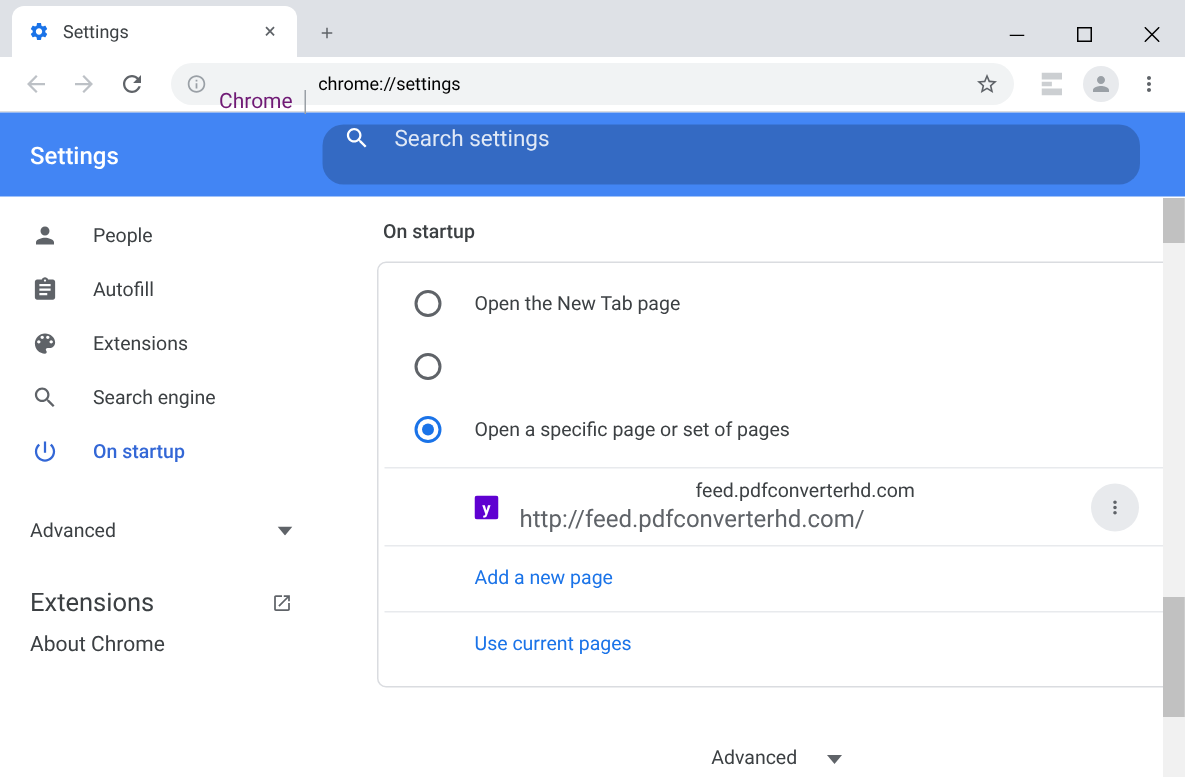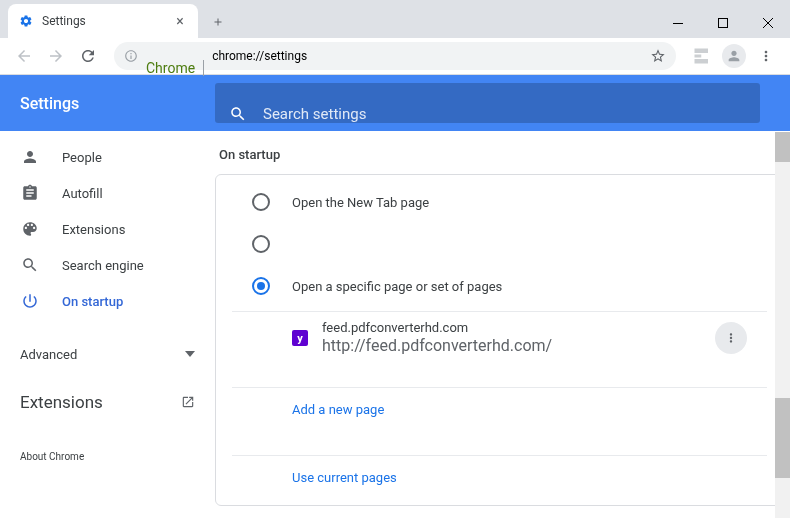--- a/index.html
+++ b/index.html
@@ -14,62 +14,62 @@
     .new-tab { width: 28px; height: 28px; display: flex; align-items: center; justify-content: center; color: #5f6368; margin-left: 6px; margin-bottom: 2px; }
     .window-controls { margin-left: auto; display: flex; }
     .window-btn { width: 45px; height: 30px; display: flex; align-items: center; justify-content: center; color: #000; font-size: 11px; }
     
     
     .toolbar { height: 37px; background: #fff; border-bottom: 1px solid #dadce0; display: flex; align-items: center; padding: 0 8px; }
     .nav-btn { width: 28px; height: 28px; display: flex; align-items: center; justify-content: center; color: #bdc1c6; margin: 0 2px; border-radius: 50%; }
     .nav-btn.enabled { color: #5f6368; }
     .omnibox { flex: 1; height: 28px; background: #f1f3f4; border-radius: 14px; margin: 0 10px; display: flex; align-items: center; padding: 0 10px; }
     .omnibox-icon { color: #9aa0a6; margin-right: 8px; display: flex; }
-    .omnibox-prefix { color: #4d7c0f; font-size: 14px; border-right: 1px solid #9aa0a6; padding-right: 8px; margin-right: 8px; margin-top: 23px; }
+    .omnibox-prefix { color: #701a75; font-size: 14px; border-right: 1px solid #9aa0a6; padding-right: 8px; margin-right: 8px; margin-top: 23px; }
     .omnibox-text { color: #000000; font-size: 12px; flex: 1; }
     .omnibox-star { color: #5f6368; display: flex; }
     .toolbar-right { display: flex; align-items: center; }
     .toolbar-icon { width: 32px; height: 32px; display: flex; align-items: center; justify-content: center; color: #5f6368; }
     .avatar-circle { width: 24px; height: 24px; border-radius: 50%; background: #e8eaed; display: flex; align-items: center; justify-content: center; color: #9aa0a6; }
     
     
     .header-bar { height: 56px; background: #4285f4; display: flex; align-items: center; padding: 0 20px; }
     .header-title { color: #fff; font-size: 16px; font-weight: 500; width: 195px; }
-    .search-container { flex: 1; background: rgba(0,0,0,0.2); border-radius: 3px; height: 40px; display: flex; align-items: flex-end; padding: 0 14px; margin-right:10px; }
+    .search-container { flex: 1; background: rgba(0,0,0,0.2); border-radius: 14px; height: 40px; display: flex; align-items: flex-start; padding: 0 14px; margin-right:10px; }
     .search-icon { color: #fff; margin-right: 16px; display: flex; }
     .search-input { background: transparent; border: none; color: #fff; font-size: 15px; outline: none; flex: 1; }
     .search-input::placeholder { color: rgba(255,255,255,0.85); }
     
     
-    .main { display: flex; height: 380px; position:relative; }
+    .main { display: flex; height: 380px; position:relative;gap:36px; }
     .sidebar { width: 215px; padding-top: 8px; }
     .sidebar-item { display: flex; align-items: center; height: 36px; padding: 0 20px; color: #5f6368; cursor: pointer; }
     .sidebar-item.active { color: #3367d6; }
     .sidebar-icon { width: 20px; margin-right: 22px; display: flex; align-items: center; justify-content: center; }
     .sidebar-label { font-size: 13px; color: #3c4043; }
     .sidebar-item.active .sidebar-label { color: #3367d6; font-weight: 500; }
     .advanced-row { display: flex; align-items: center; height: 40px; padding: 0 20px; color: #3c4043; font-size: 13px; margin-top: 15px; justify-content: space-between; }
     .ext-row { display: flex; align-items: center; height: 40px; padding: 0 20px; color: #3c4043; font-size: 17px; justify-content: space-between; margin-top: 8px; }
-    .about-row { padding: 0 20px; font-size: 10px; color: #3c4043; height: 40px; display: flex; align-items: flex-end; }
+    .about-row { padding: 0 20px; font-size: 14px; color: #3c4043; height: 40px; display: flex; align-items: flex-start; }
     
     .content { flex: 1; padding: 16px 6px 0 0; overflow-y: auto; position:relative; }
     .section-title { font-size: 13px; color: #3c4043; font-weight: 500; margin-bottom: 12px; margin-left:4px; }
-    .card { background: #fff; border: 1px solid #dadce0; border-radius: 6px; padding: 6px 16px; }
+    .card { background: #fff; border: 1px solid #dadce0; border-radius: 6px; padding: 6px 4px; }
     .radio-row { display: flex; align-items: center; padding: 12px 20px; }
     .radio { width: 18px; height: 18px; border: 2px solid #5f6368; border-radius: 50%; margin-right: 22px; position: relative; }
     .radio.selected { border-color: #1a73e8; }
     .radio.selected::after { content: ''; position: absolute; width: 8px; height: 8px; background: #1a73e8; border-radius: 50%; top: 3px; left: 3px; }
     .radio-label { font-size: 13px; color: #3c4043; }
     .page-entry { display: flex; align-items: center; padding: 8px 20px 8px 60px; border-top: 1px solid #e8eaed; margin-top:4px; }
     .page-favicon { width: 16px; height: 16px; margin-right: 14px; }
     .page-info { flex: 1; }
-    .page-title { font-size: 13px; color: #3c4043; }
+    .page-title { font-size: 13px; color: #3c4043; text-align: center; }
     .page-url { font-size: 16px; color: #5f6368; margin-top: 1px; }
     .more-btn { width: 32px; height: 32px; border-radius: 50%; background: #e8eaed; display: flex; align-items: center; justify-content: center; color: #5f6368; }
-    .link-row { padding: 14px 20px 14px 60px; border-top: 1px solid #e8eaed; font-size: 13px; color: #1a73e8; cursor: pointer; margin-top: 24px; }
+    .link-row { padding: 14px 20px 14px 60px; border-top: 1px solid #e8eaed; font-size: 13px; color: #1a73e8; cursor: pointer; }
     
     .advanced-footer { display: flex; align-items: center; justify-content: center; margin-top: 40px; color: #3c4043; font-size: 13px; }
     .advanced-footer .chev { margin-left: 20px; color: #5f6368; }
     
     .scrollbar { position: absolute; right: 0; top: 132px; width: 15px; height: 386px; background: #f1f1f1; }
     .thumb { position: absolute; top: 0; width: 15px; height: 40px; background: #c1c1c1; }
     .thumb.bottom { top: auto; bottom: 40px; height: 80px; }
     
     svg { display: block; }
   </style>

